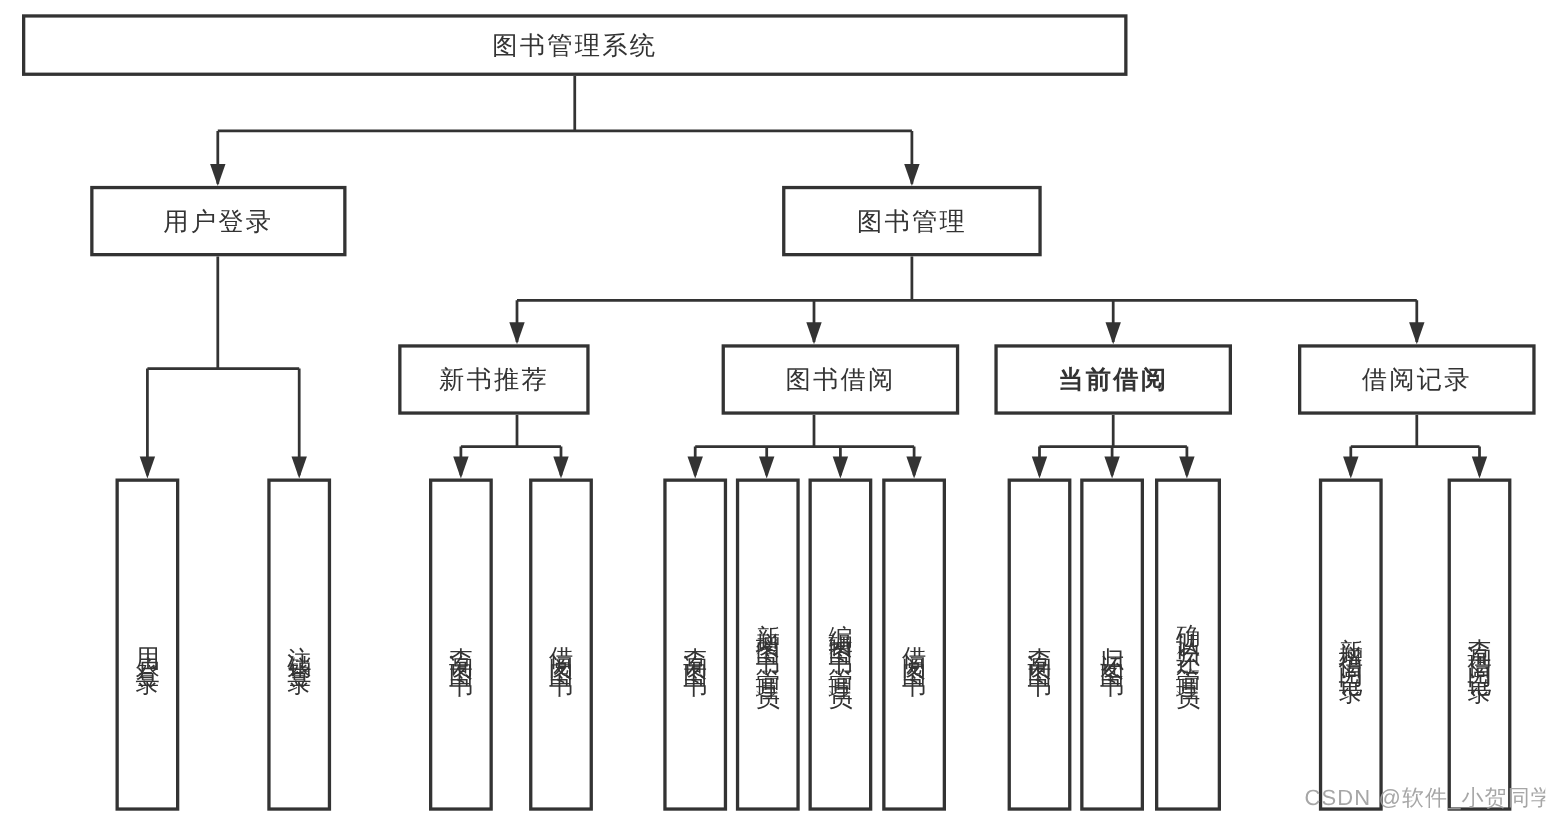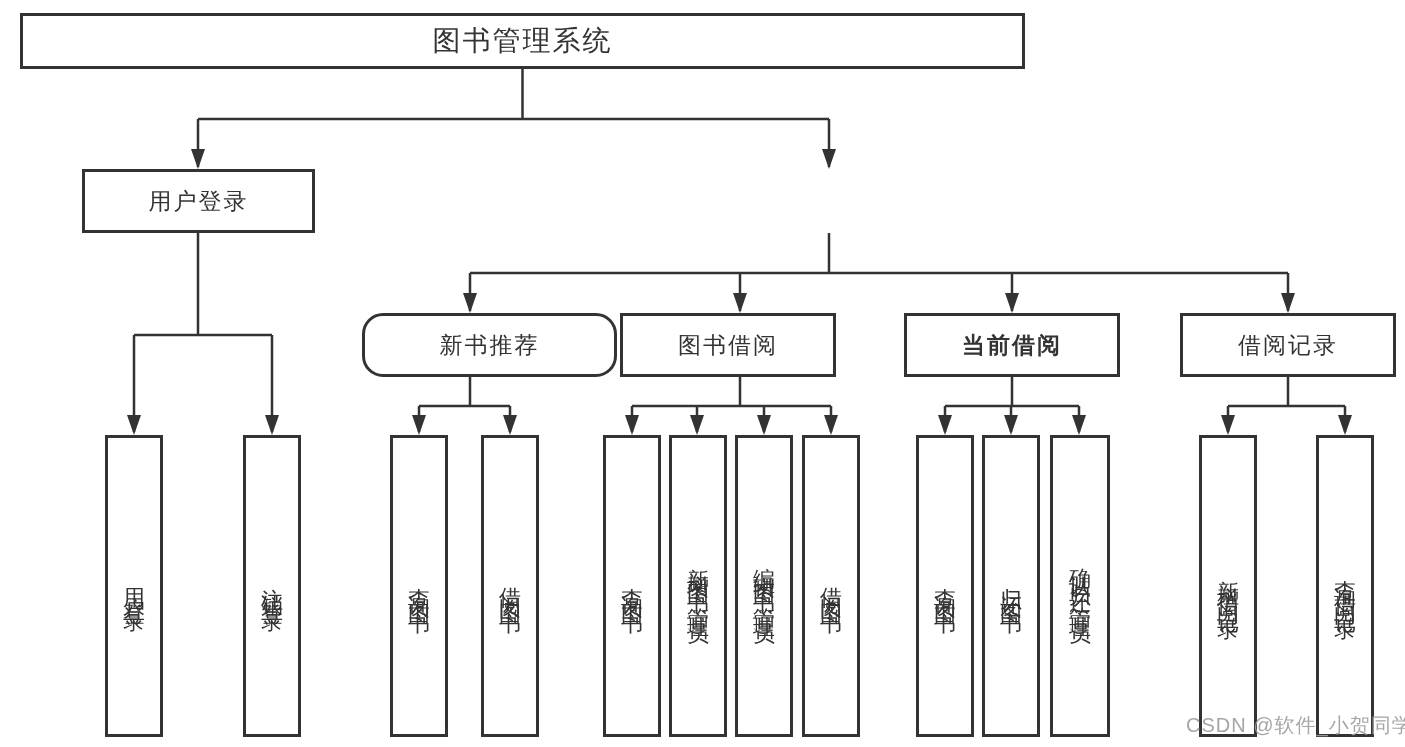--- a/index.html
+++ b/index.html
@@ -22,21 +22,21 @@
     border: 3px solid #333333;
     background: #ffffff;
     display: flex;
     align-items: center;
     justify-content: center;
     color: #333333;
     z-index: 2;
     box-sizing: border-box;
   }
   .hnode { font-size: 23px; letter-spacing: 2px; }
-  .root  { font-size: 28px; letter-spacing: 2px; }
+  .root  { font-size: 23px; letter-spacing: 2px; }
   .vnode { font-size: 22px; }
   .vnode .vtext {
     writing-mode: vertical-rl;
     text-orientation: mixed;
     letter-spacing: 8px;
     line-height: 1.1;
     max-height: 290px;
   }
   #watermark {
     position: absolute;
@@ -94,25 +94,28 @@
     </g>
   </svg>
 
   <div class="node root" style="left:20px; top:13px; width:1005px; height:56px;">
     <span>图书管理系统</span>
   </div>
 
   <div class="node hnode" style="left:82px; top:169px; width:233px; height:64px;">
     <span>用户登录</span>
   </div>
+  <div class="node hnode" style="left:711px; top:169px; width:236px; height:64px;">
+    <span>图书管理</span>
+  </div>
 
-  <div class="node hnode" style="left:362px; top:313px; width:255px; height:64px;border-radius:21px;">
+  <div class="node hnode" style="left:362px; top:313px; width:174px; height:64px;">
     <span>新书推荐</span>
   </div>
-  <div class="node hnode" style="left:620px; top:313px; width:216px; height:64px;">
+  <div class="node hnode" style="left:656px; top:313px; width:216px; height:64px;">
     <span>图书借阅</span>
   </div>
   <div class="node hnode" style="left:904px; top:313px; width:216px; height:64px;font-weight:bold;">
     <span>当前借阅</span>
   </div>
   <div class="node hnode" style="left:1180px; top:313px; width:216px; height:64px;">
     <span>借阅记录</span>
   </div>
 
   <div class="node vnode" style="left:105px; top:435px; width:58px; height:302px;">

